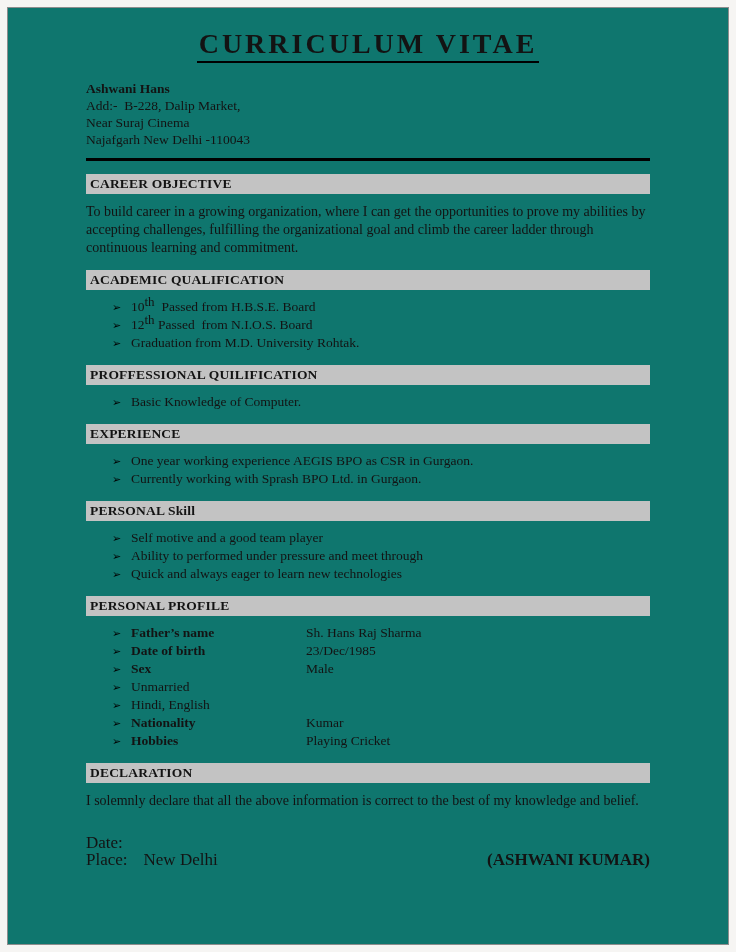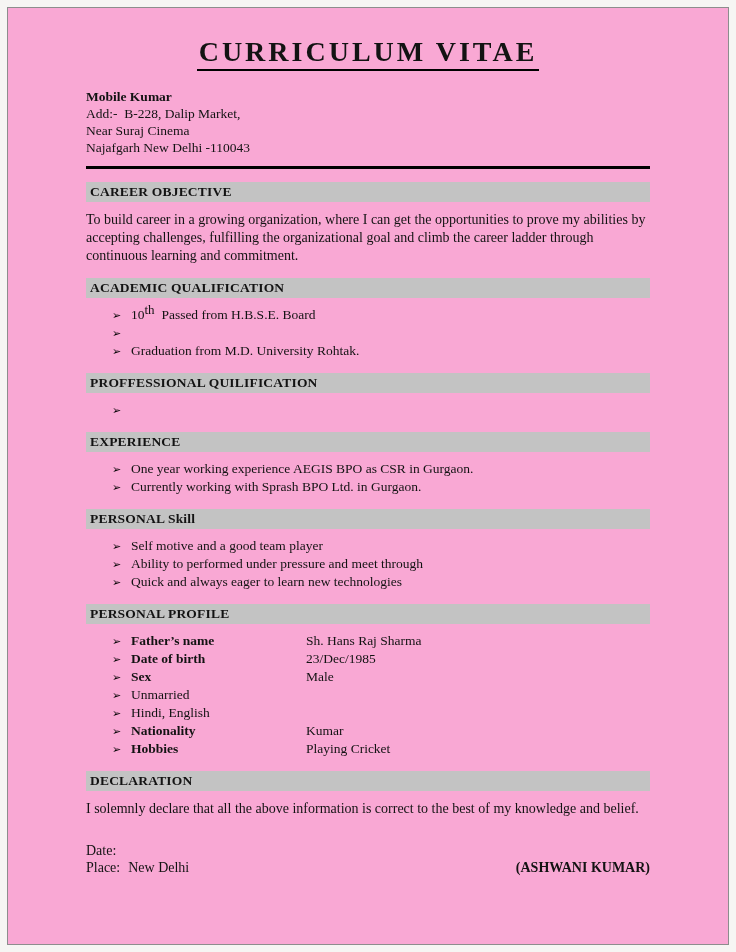--- a/index.html
+++ b/index.html
@@ -7,22 +7,22 @@
   body {
     background:#f6f5f3;
     font-family:"Liberation Serif", serif;
     color:#131313;
     position:relative;
   }
   .frame {
     position:absolute;
     top:7px; left:7px; right:7px; bottom:7px;
     border:1px solid #8d8d8d;
-    background:#f9a8d4;
-    padding:28px 78px 20px 78px;
+    background:#0f766e;
+    padding:20px 78px 20px 78px;
   }
   .t { white-space:pre-wrap; }
 
   .title-wrap { text-align:center; margin-bottom:17px; }
   .title {
     display:inline-block;
     font-size:28px;
     letter-spacing:3px;
     font-weight:600;
     border-bottom:2px solid #000;
@@ -76,66 +76,68 @@
     width:175px;
     flex:0 0 175px;
   }
   .profile-value { }
 
   .footer {
     margin-top:24px;
     display:flex;
     justify-content:space-between;
     align-items:flex-end;
-    font-size:14px;
+    font-size:17px;
     line-height:17px;
   }
-  .place-value { margin-left:8px; }
+  .place-value { margin-left:16px; }
   .signature { font-weight:700; }
 </style>
 </head>
 <body>
 
 <div class="frame">
 
   <div class="title-wrap">
     <span class="title t">CURRICULUM VITAE</span>
   </div>
 
   <div class="contact">
-    <div class="bold t">Mobile Kumar</div>
+    <div class="bold t">Ashwani Hans</div>
     <div class="t">Add:-  B-228, Dalip Market,</div>
     <div class="t">Near Suraj Cinema</div>
     <div class="t">Najafgarh New Delhi -110043</div>
   </div>
 
   <div class="thick-rule"></div>
 
   <div class="bar t">CAREER OBJECTIVE</div>
   <p class="para t">To build career in a growing organization, where I can get the opportunities to prove my abilities by accepting challenges, fulfilling the organizational goal and climb the career ladder through continuous learning and commitment.</p>
 
   <div class="bar t">ACADEMIC QUALIFICATION</div>
   <div class="blist">
     <div class="li">
       <span class="bullet">➢</span>
       <span class="t"><span>10</span><sup>th</sup><span class="t">  Passed from H.B.S.E. Board</span></span>
     </div>
     <div class="li">
       <span class="bullet">➢</span>
+      <span class="t"><span>12</span><sup>th</sup><span class="t"> Passed  from N.I.O.S. Board</span></span>
     </div>
     <div class="li">
       <span class="bullet">➢</span>
       <span class="t"><span>Graduation from M.D. University Rohtak.</span><sup></sup><span class="t"></span></span>
     </div>
   </div>
 
   <div class="bar t">PROFFESSIONAL QUILIFICATION</div>
   <div class="blist">
     <div class="li">
       <span class="bullet">➢</span>
+      <span class="t">Basic Knowledge of Computer.</span>
     </div>
   </div>
 
   <div class="bar t">EXPERIENCE</div>
   <div class="blist">
     <div class="li">
       <span class="bullet">➢</span>
       <span class="t">One year working experience AEGIS BPO as CSR in Gurgaon.</span>
     </div>
     <div class="li">

